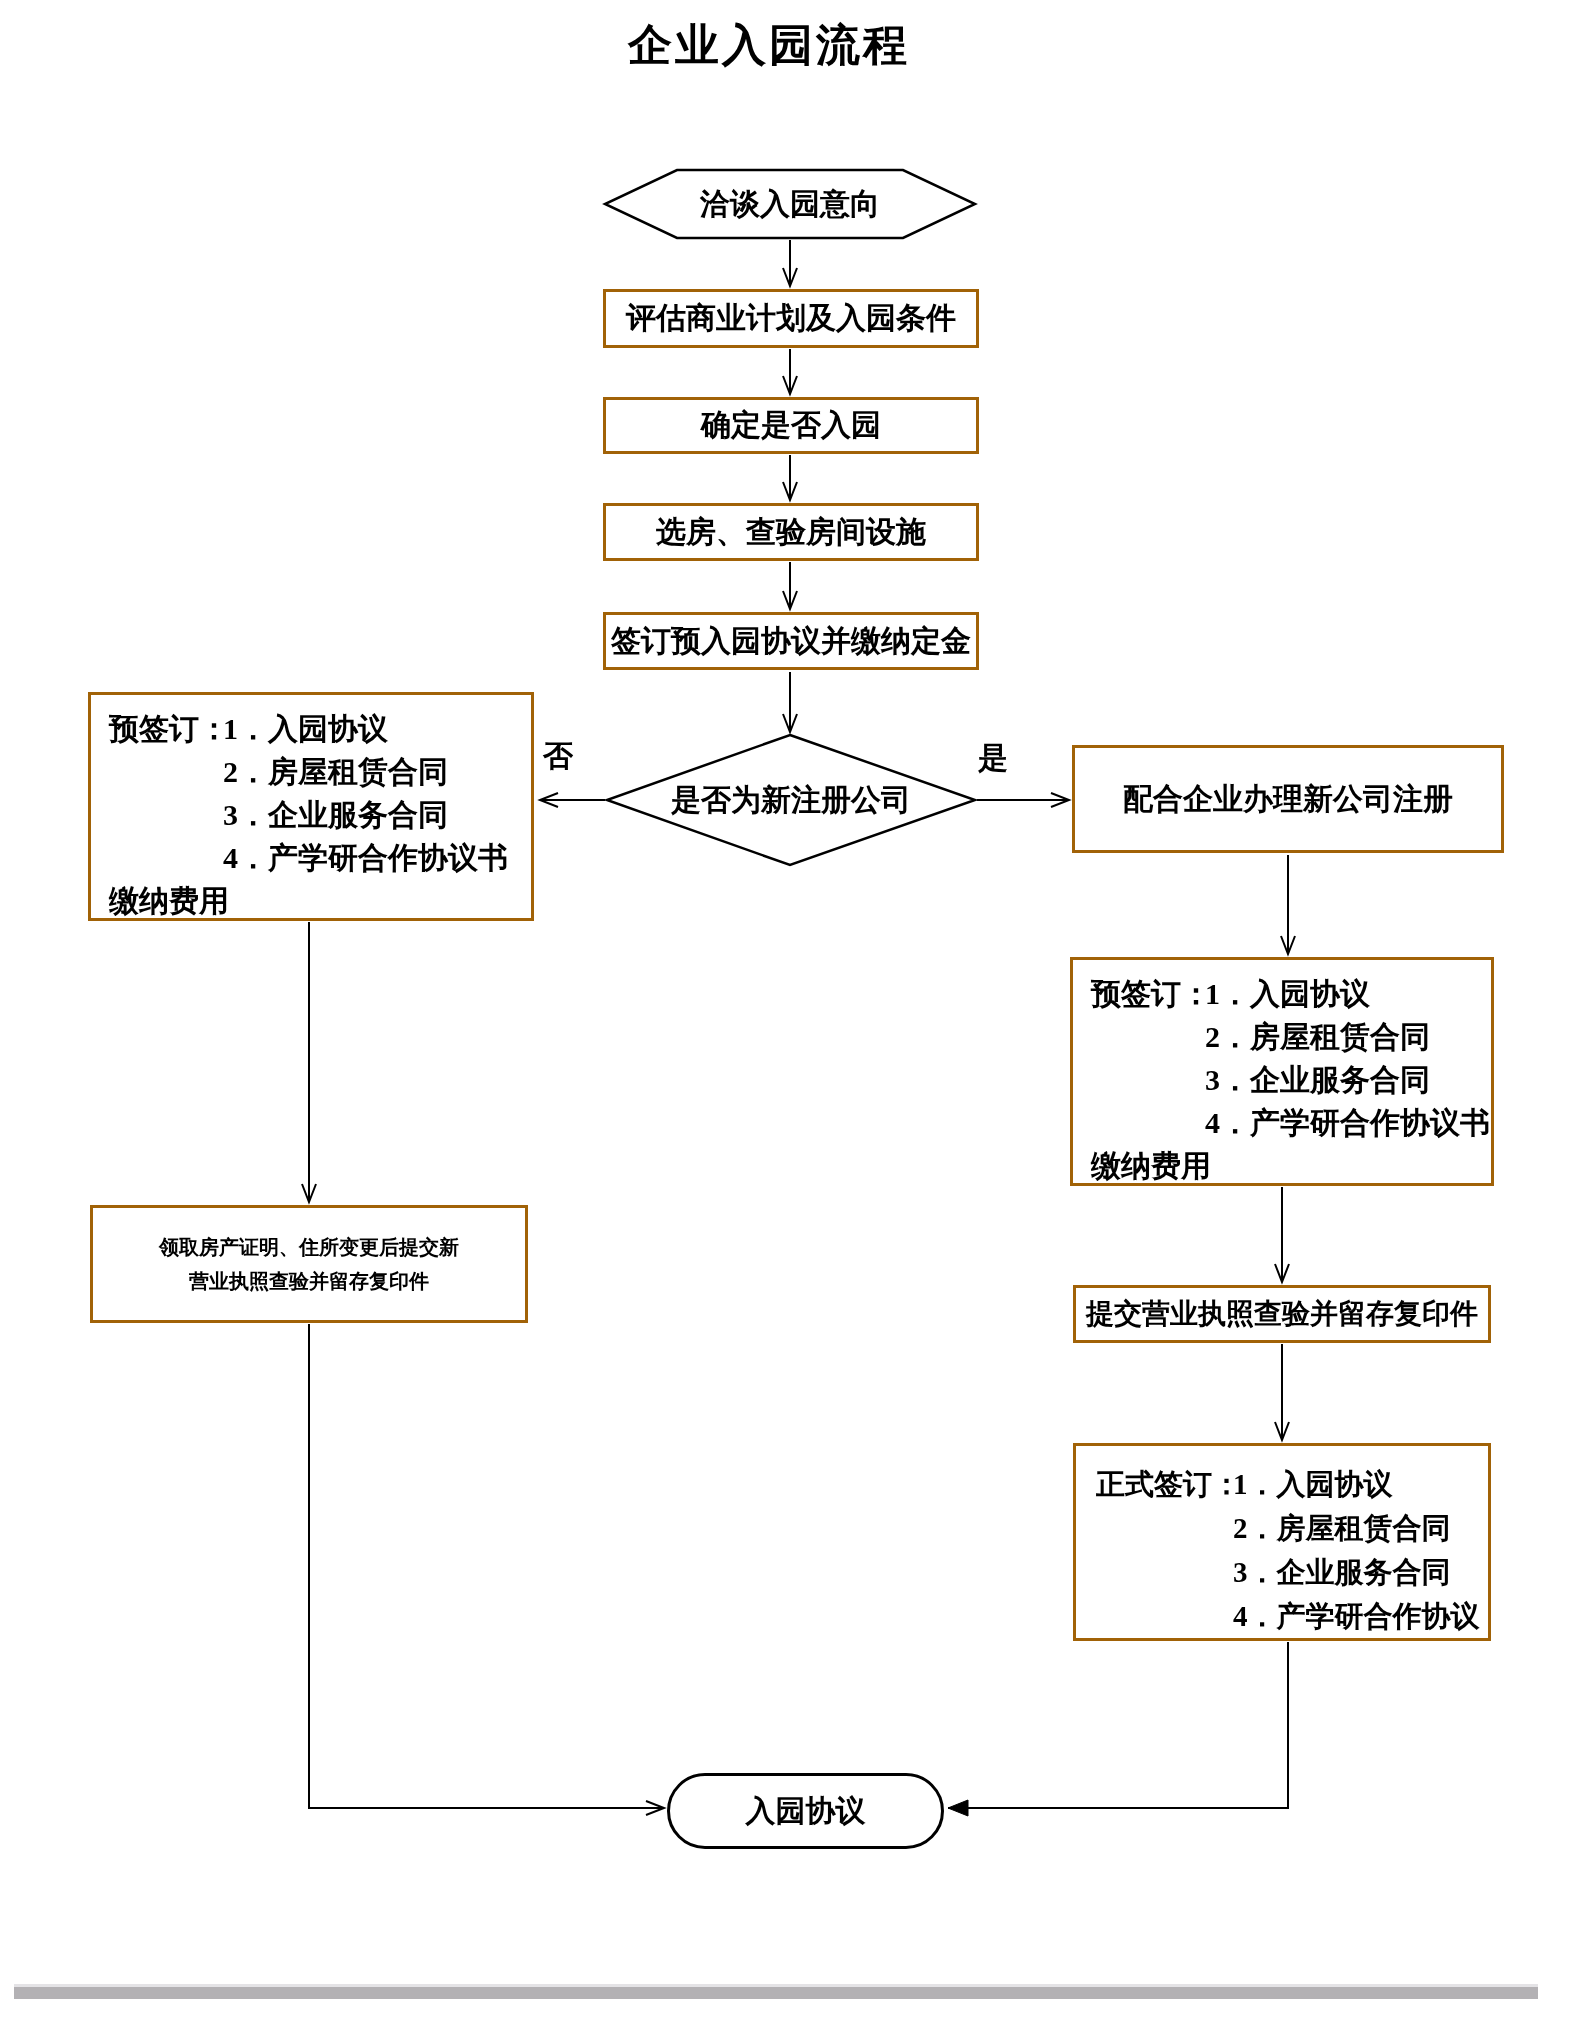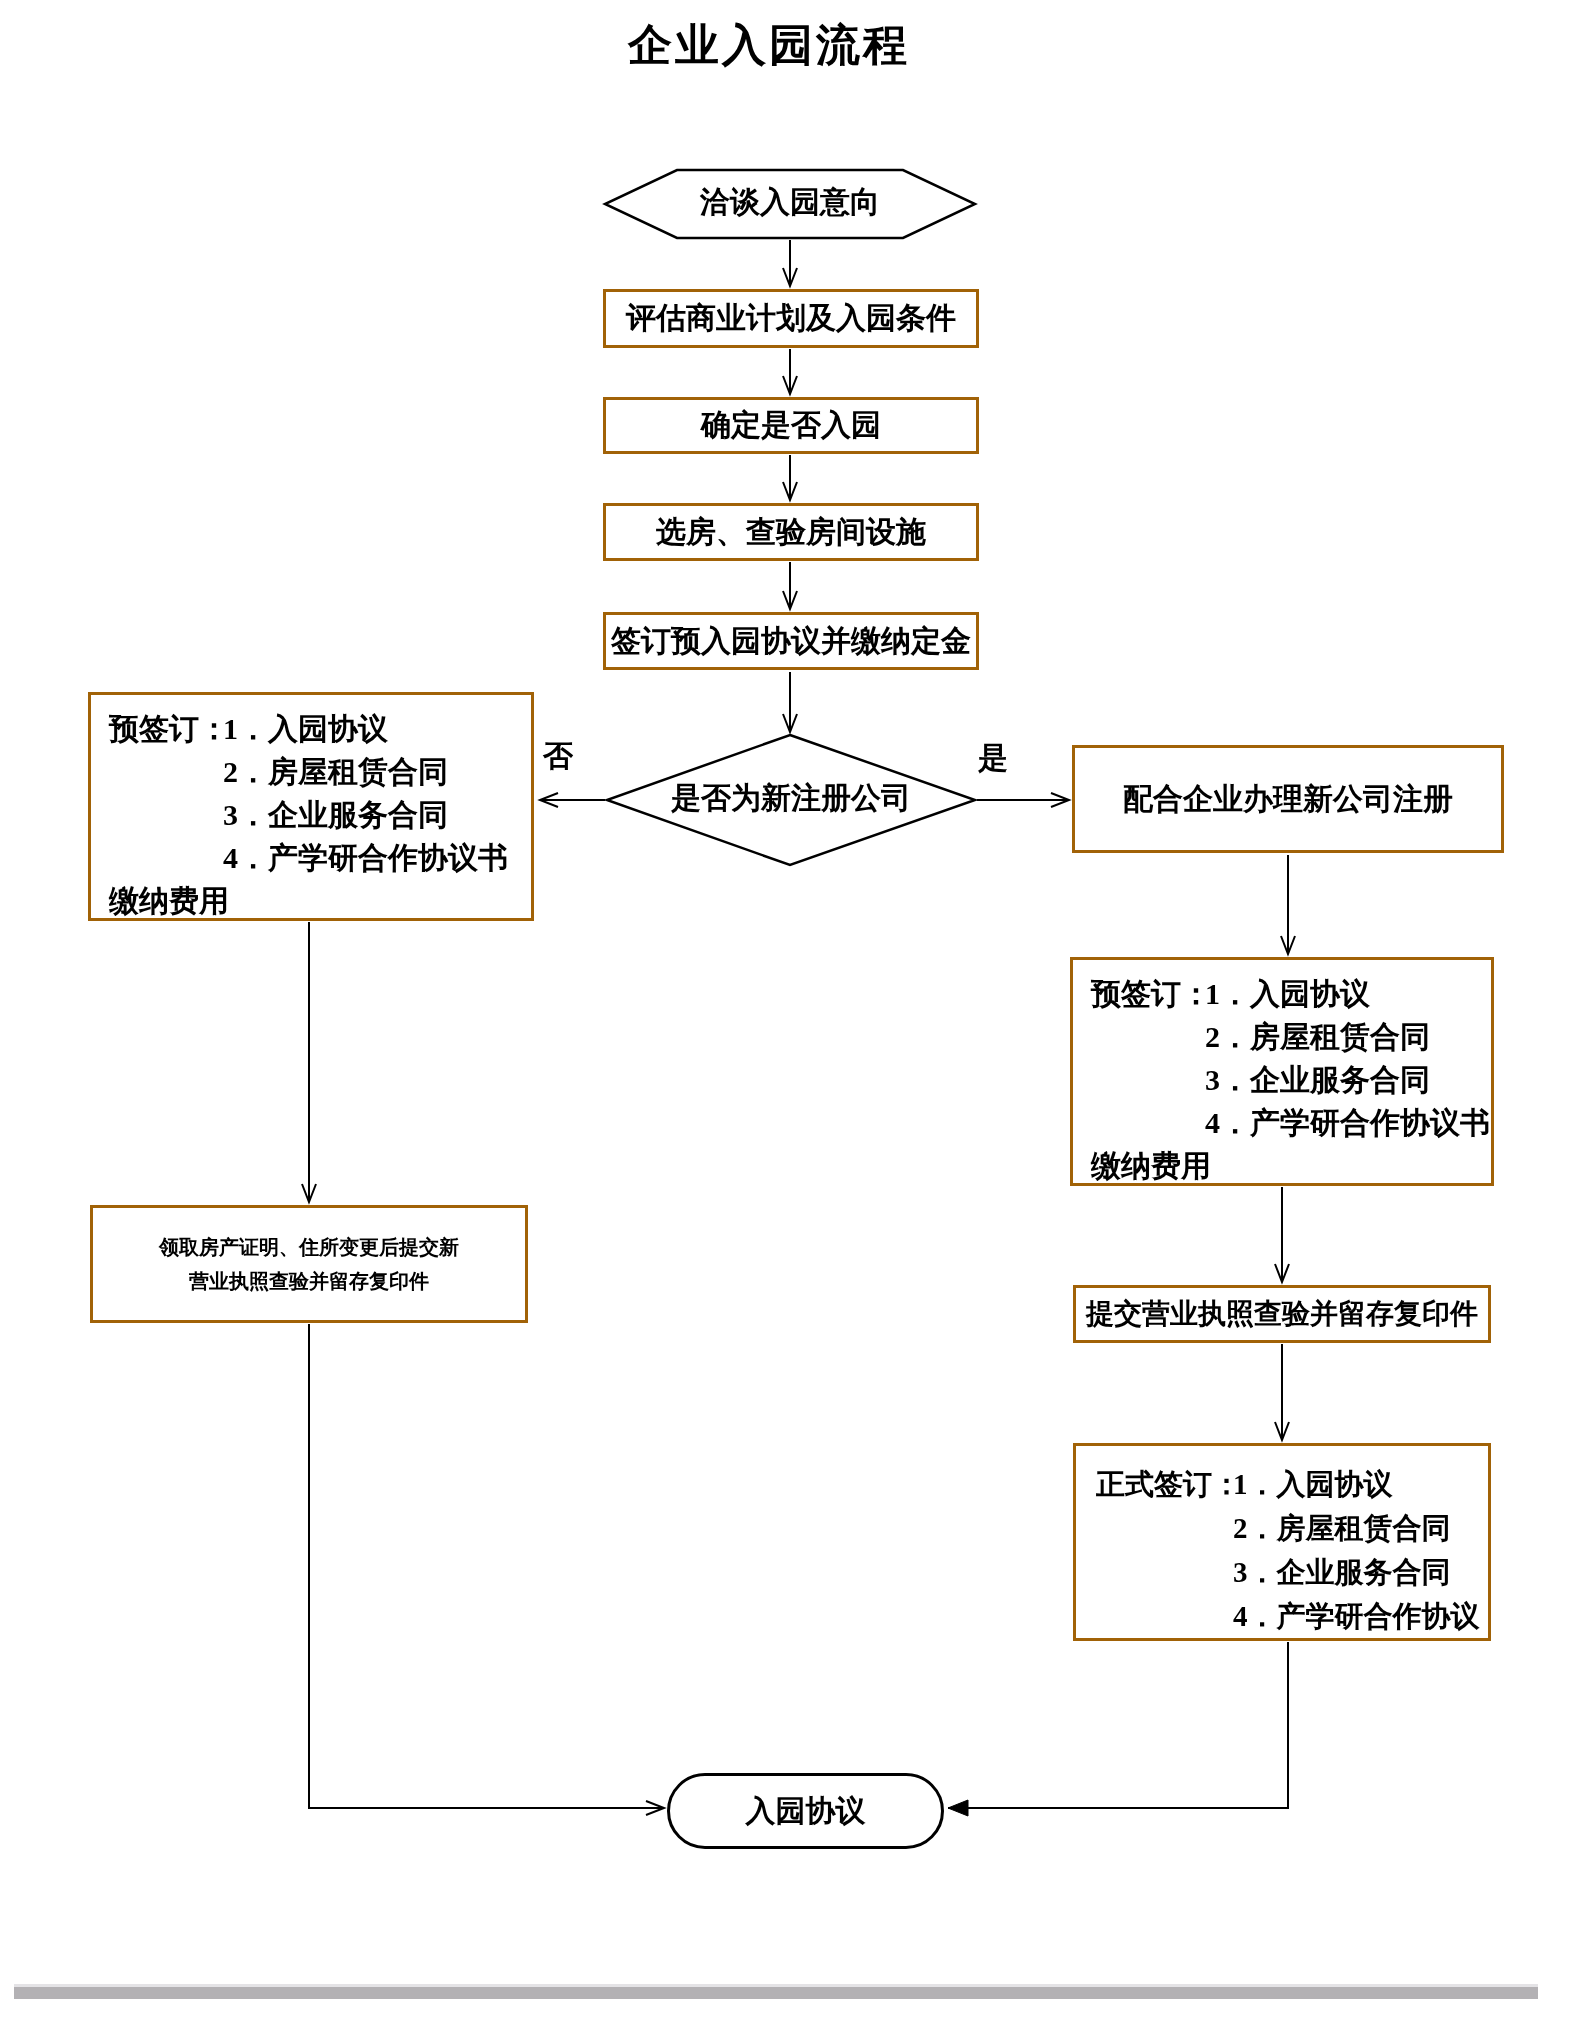--- a/index.html
+++ b/index.html
@@ -43,21 +43,20 @@
     align-items:center;
     justify-content:center;
     text-align:center;
   }
   .shape-label{
     display:flex;
     align-items:center;
     justify-content:center;
     text-align:right;
     background:transparent;
-    font-family:Liberation Mono, monospace;
   }
   .multiline{
     display:flex;
     flex-direction:column;
     align-items:center;
     justify-content:center;
     text-align:center;
     font-size:20px;
   }
   .multiline div{ white-space:nowrap; line-height:1.7; }

